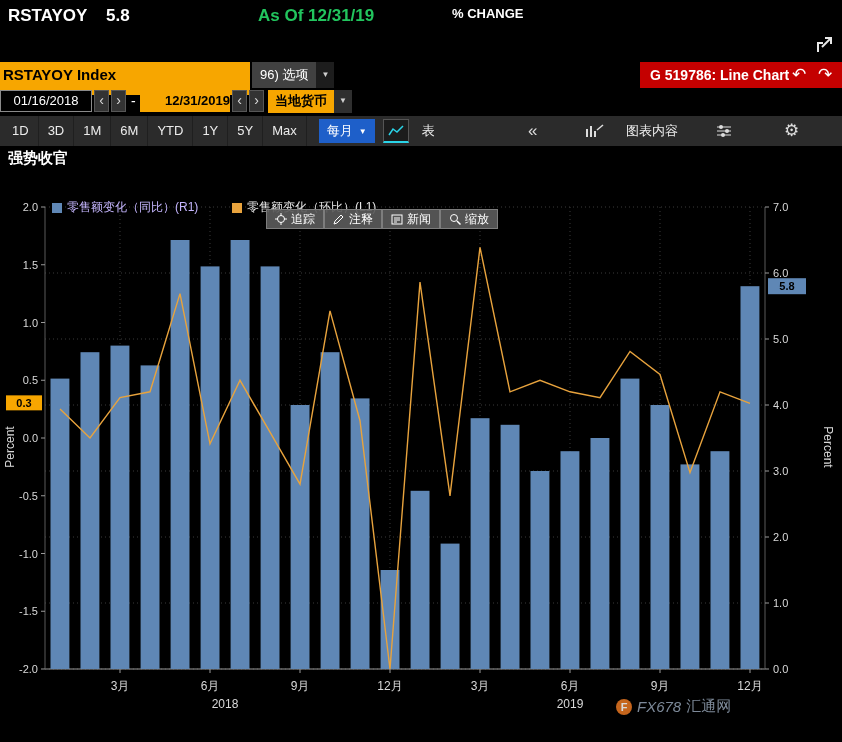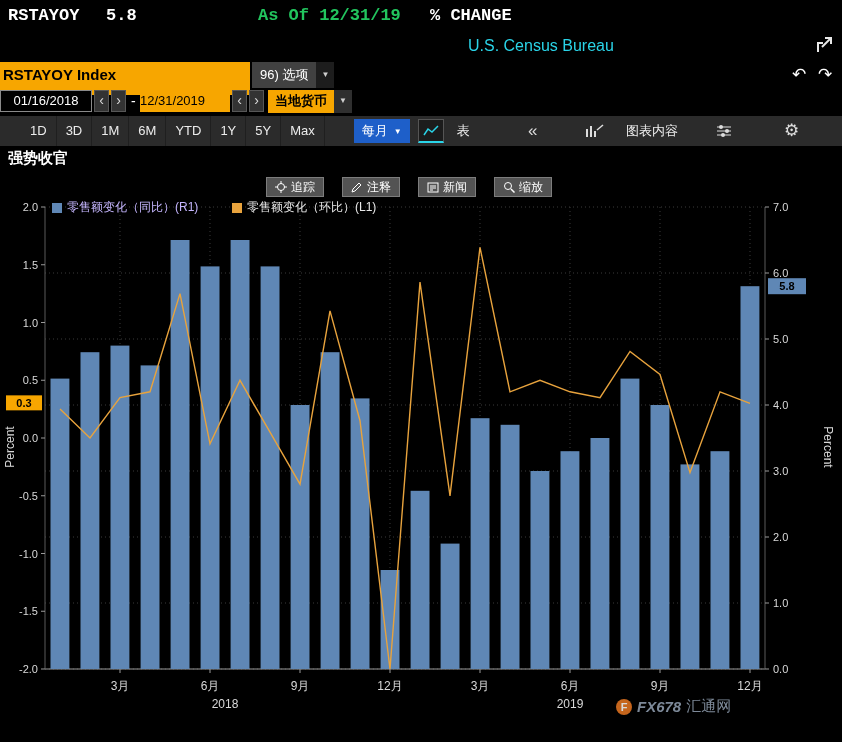--- a/index.html
+++ b/index.html
@@ -1,67 +1,69 @@
 <!DOCTYPE html>
 <html><head>
 <meta charset="utf-8">
 <style>
 *{margin:0;padding:0;box-sizing:border-box}
 html,body{background:#000}
 body{font-family:"Liberation Sans","DejaVu Sans",sans-serif}
 #screen{position:relative;width:842px;height:742px;background:#000;overflow:hidden;color:#fff}
 .abs{position:absolute}
-.mono{font-family:Liberation Mono, monospace;color:#fff;white-space:pre}
+.mono{font-family:Liberation Sans, sans-serif;color:#fff;white-space:pre}
 .navbtn{width:15px;height:22px;background:#333;border:1px solid #575757;color:#ddd;text-align:center;line-height:19px;font-size:14px;cursor:default}
 .tab{padding:0 9px;font-size:13px;color:#ececec;line-height:30px;border-right:1px solid #1f1f1f;cursor:default}
-.freq{display:inline-flex;align-items:center;background:#1e5fc9;color:#fff;height:24px;padding:0 8px;margin-left:29px;font-size:13px;cursor:default}
+.freq{display:inline-flex;align-items:center;background:#1e5fc9;color:#fff;height:24px;padding:0 8px;margin-left:12px;font-size:13px;cursor:default}
 .charttype{display:inline-flex;align-items:center;justify-content:center;width:26px;height:24px;margin-left:8px;background:#1c1c1c;border:1px solid #555;border-bottom:2px solid #2ad4e8}
 .ctb{display:inline-flex;align-items:center;gap:4px;background:rgba(90,90,90,.92);border:1px solid #7d7d7d;color:#fff;font-size:12px;padding:3px 8px;line-height:1;cursor:default}
 </style>
 </head>
 <body>
 
 <div id="screen">
 
   <div class="abs mono" style="left:8px;top:6px;font-size:17px;font-weight:bold">RSTAYOY</div>
   <div class="abs mono" style="left:106px;top:6px;font-size:17px;font-weight:bold">5.8</div>
   <div class="abs mono" style="left:258px;top:6px;font-size:17px;font-weight:bold;color:#22c55e">As Of 12/31/19</div>
-  <div class="abs mono" style="left:430px;top:6px;font-size:17px;font-weight:bold">% CHANGE</div>
-
-  <div class="abs" style="left:468px;top:37px;font-size:16px;color:#2ad4e8">U.S. Census Bureau</div>
+  <div class="abs mono" style="left:452px;top:6px;font-size:13px;font-weight:bold">% CHANGE</div>
+
   <svg class="abs" style="left:816px;top:36px" width="18" height="18">
     <path d="M2 16 L2 7 L7 7" fill="none" stroke="#e8e8e8" stroke-width="2"></path>
     <path d="M6 11 L14 3" stroke="#e8e8e8" stroke-width="2"></path>
     <path d="M9 2 L15 2 L15 8" fill="none" stroke="#e8e8e8" stroke-width="2"></path>
   </svg>
 
   <div class="abs" style="left:0;top:62px;width:250px;height:33px;background:#f7a600">
     <span style="display:block;padding:4px 0 0 3px;color:#000;font-size:15px;font-weight:bold">RSTAYOY Index</span>
   </div>
   <div class="abs" style="left:252px;top:62px;height:26px;display:flex">
     <span style="background:#414141;color:#fff;font-size:13px;line-height:26px;padding:0 8px">96) 选项</span>
     <span style="background:#1d1d1d;color:#cfcfcf;font-size:8px;line-height:26px;padding:0 5px">▼</span>
   </div>
+  <div class="abs" style="left:640px;top:62px;width:202px;height:26px;background:#c40000">
+    <span style="display:block;padding:5px 0 0 10px;color:#fff;font-size:14px;font-weight:bold">G 519786: Line Chart</span>
+  </div>
   <div class="abs" style="left:786px;top:62px;width:26px;height:26px;line-height:26px;text-align:center;color:#fff;font-size:17px">↶</div>
   <div class="abs" style="left:812px;top:62px;width:26px;height:26px;line-height:26px;text-align:center;color:#fff;font-size:17px">↷</div>
 
   <div class="abs" style="left:0;top:90px;width:92px;height:22px;background:#000;border:1px solid #8a8a8a;color:#fff;font-size:13px;line-height:20px;text-align:center">01/16/2018</div>
   <div class="abs navbtn" style="left:94px;top:90px">‹</div>
   <div class="abs navbtn" style="left:111px;top:90px">›</div>
   <div class="abs" style="left:131px;top:90px;color:#fff;font-size:14px;line-height:22px">-</div>
-  <div class="abs" style="left:140px;top:90px;width:90px;height:22px;background:#f7a600;color:#000;font-weight:normal;font-size:13px;line-height:22px;text-align:left">12/31/2019</div>
+  <div class="abs" style="left:140px;top:90px;width:90px;height:22px;background:#f7a600;color:#000;font-weight:bold;font-size:13px;line-height:22px;text-align:right">12/31/2019</div>
   <div class="abs navbtn" style="left:232px;top:90px">‹</div>
   <div class="abs navbtn" style="left:249px;top:90px">›</div>
   <div class="abs" style="left:268px;top:90px;height:23px;display:flex">
     <span style="background:#f7a600;color:#000;font-size:13px;font-weight:bold;line-height:22px;padding:0 7px">当地货币</span>
     <span style="background:#2f2f2f;color:#cfcfcf;font-size:8px;line-height:22px;padding:0 5px">▼</span>
   </div>
 
   <div class="abs" style="left:0;top:116px;width:842px;height:30px;background:#2b2b2b">
-    <div style="display:flex;align-items:center;height:30px;padding-left:21px">
+    <div style="display:flex;align-items:center;height:30px;padding-left:3px">
       <span class="tab">1D</span>
       <span class="tab">3D</span>
       <span class="tab">1M</span>
       <span class="tab">6M</span>
       <span class="tab">YTD</span>
       <span class="tab">1Y</span>
       <span class="tab">5Y</span>
       <span class="tab">Max</span>
       <span class="freq">
         <span>每月</span>
@@ -196,21 +198,21 @@
 
   <div class="abs" style="left:52px;top:199px;display:flex;align-items:center;z-index:2">
     <span style="width: 10px; height: 10px; margin-right: 5px; display: inline-block; background: rgb(95, 135, 181);"></span>
     <span style="font-size:12px;color:#c4b5fd">零售额变化（同比）(R1)</span>
   </div>
   <div class="abs" style="left:232px;top:199px;display:flex;align-items:center;z-index:2">
     <span style="width: 10px; height: 10px; margin-right: 5px; display: inline-block; background: rgb(232, 163, 61);"></span>
     <span style="font-size:12px;color:#e8e8e8">零售额变化（环比）(L1)</span>
   </div>
 
-  <div class="abs" style="left:266px;top:177px;display:flex;gap:18px;z-index:3">
+  <div class="abs" style="left:266px;top:209px;display:flex;gap:0;z-index:3">
     <span class="ctb">
       <svg width="12" height="12">
           <circle cx="6" cy="6" r="3.5" fill="none" stroke="#fff"></circle>
           <path d="M6 0 V3 M6 9 V12 M0 6 H3 M9 6 H12" stroke="#fff"></path>
         </svg>
       <span>追踪</span>
     </span>
     <span class="ctb">
       <svg width="12" height="12">
           <path d="M1 11 L2 8 L8 2 L10 4 L4 10 Z" fill="none" stroke="#fff"></path>
@@ -231,17 +233,17 @@
         </svg>
       <span>缩放</span>
     </span>
   </div>
 
   <div class="abs" style="left:-20px;top:440px;width:60px;text-align:center;font-size:12px;color:#d9d9d9;transform:rotate(-90deg)">Percent</div>
   <div class="abs" style="left:798px;top:440px;width:60px;text-align:center;font-size:12px;color:#d9d9d9;transform:rotate(90deg)">Percent</div>
 
   <div class="abs" style="left:616px;top:697px;display:flex;align-items:center;gap:5px;opacity:.85;z-index:2">
     <span style="width:16px;height:16px;border-radius:50%;background:#e87722;color:#fff;font-size:11px;font-weight:bold;text-align:center;line-height:16px;display:inline-block">F</span>
-    <span style="font-size:15px;font-weight:bold;font-style:italic;color:#93a2b4">FX678</span>
+    <span style="font-size:15px;font-weight:normal;font-style:italic;color:#93a2b4">FX678</span>
     <span style="font-size:15px;color:#93a2b4">汇通网</span>
   </div>
 
 </div>
 
 </body></html>

